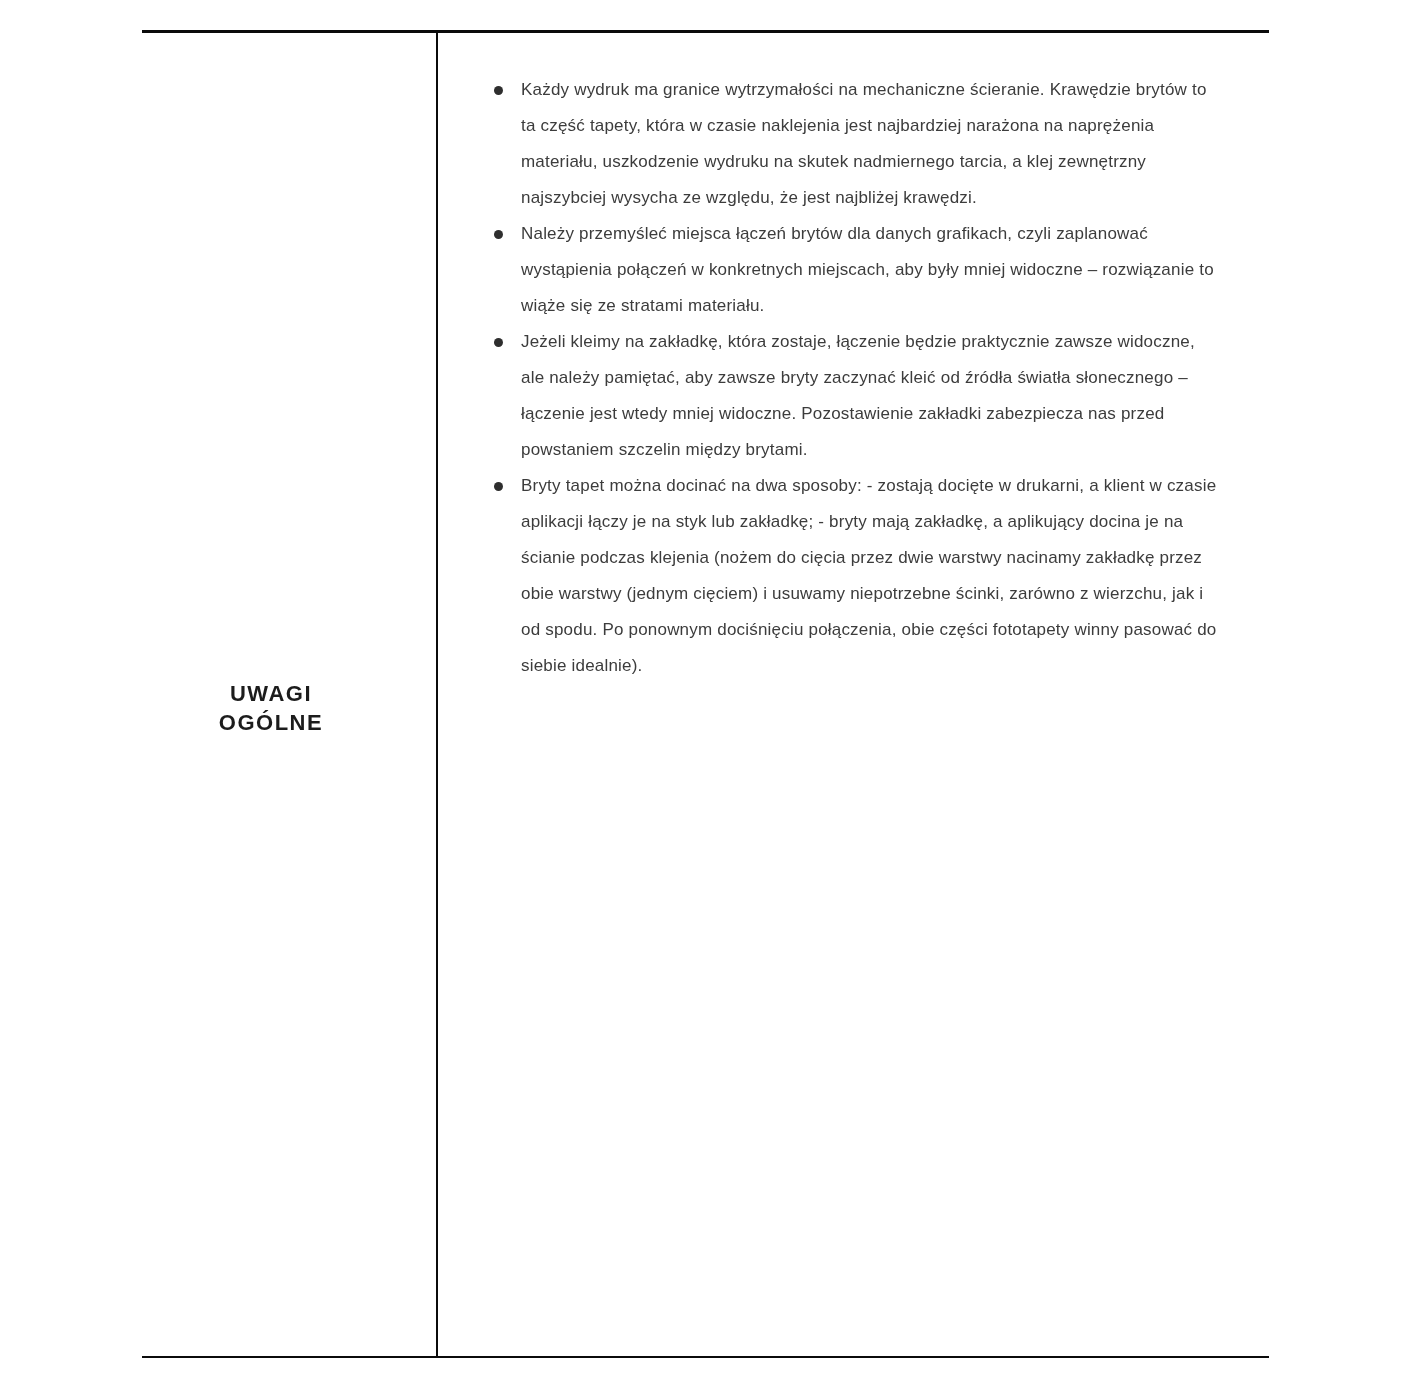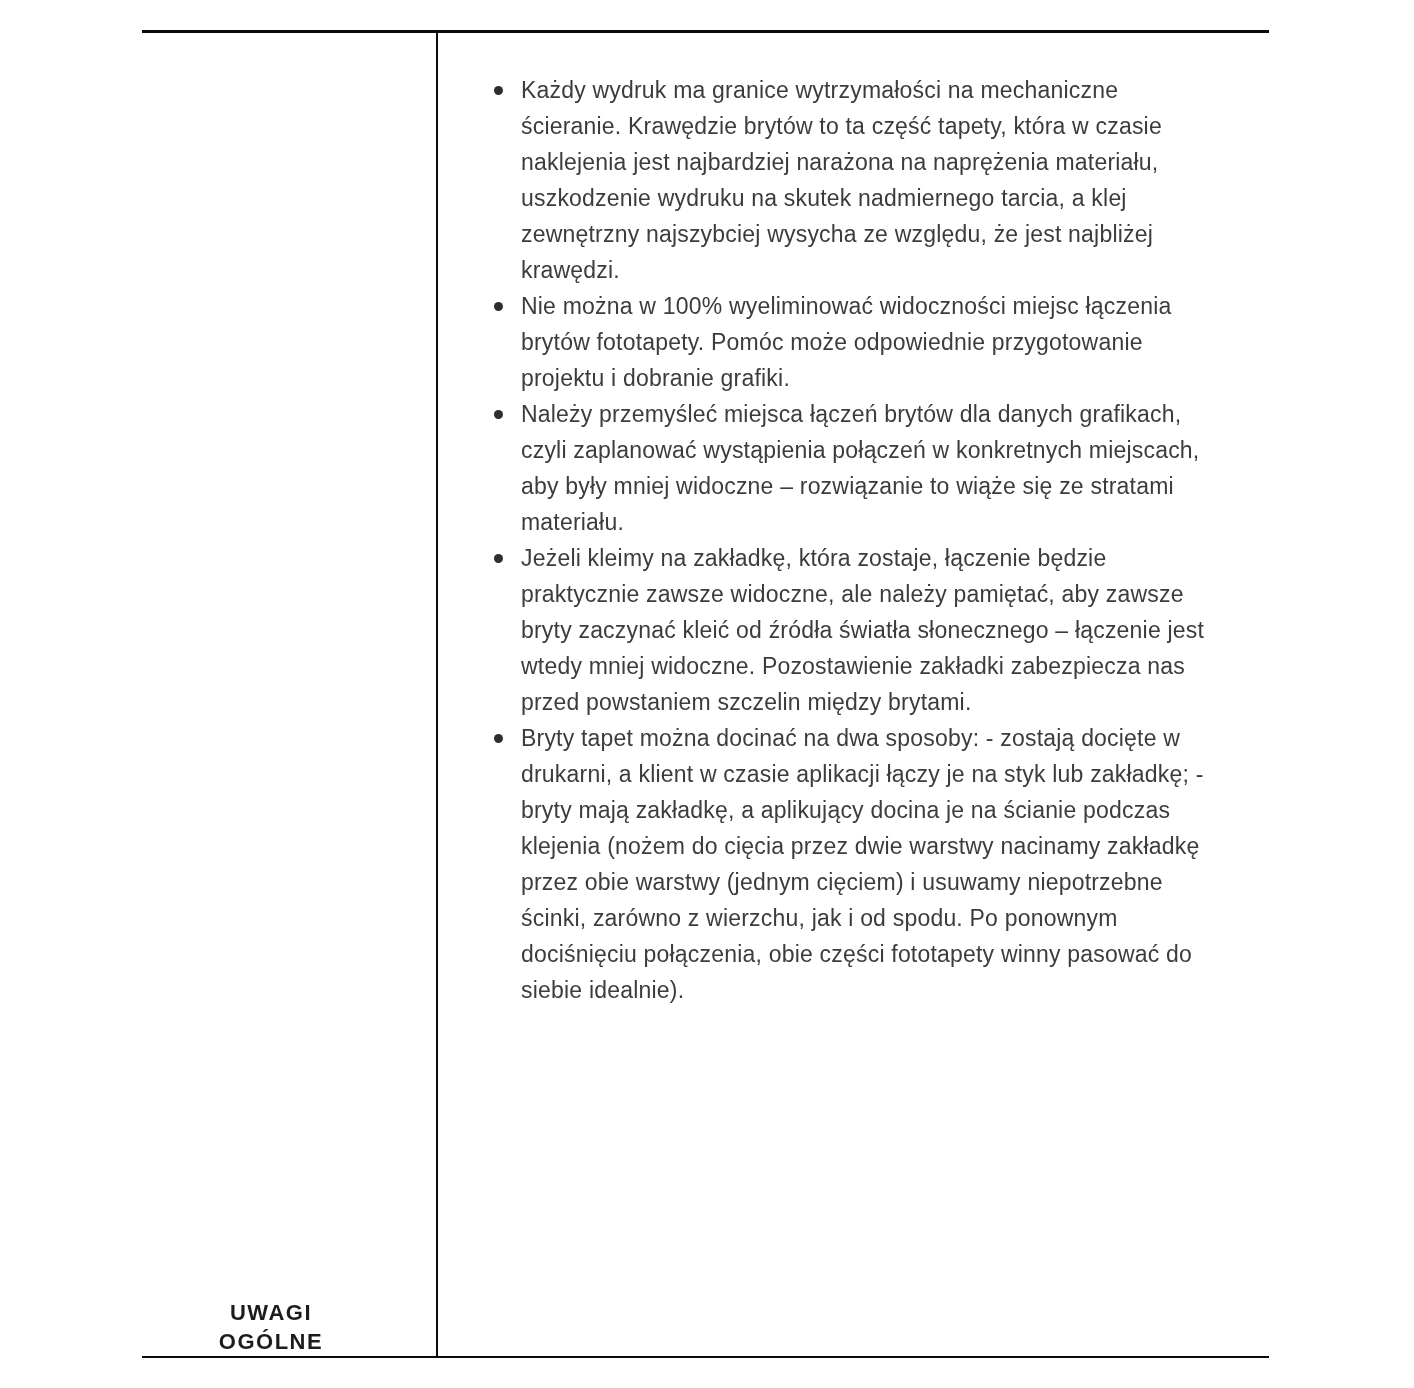--- a/index.html
+++ b/index.html
@@ -28,42 +28,42 @@
     height: 1328px;
     border-top: 3px solid var(--border);
     border-bottom: 2px solid var(--border);
     display: flex;
   }
   .cell-label {
     width: 296px;
     flex: 0 0 296px;
     border-right: 2px solid var(--border);
     display: flex;
-    align-items: flex-end;
+    align-items: center;
     justify-content: center;
   }
   .row-header-label {
     display: flex;
     flex-direction: column;
     text-align: center;
     font-weight: bold;
     font-size: 22px;
     line-height: 29px;
     letter-spacing: 1.5px;
     color: var(--label-text);
     margin: 26px 36px 0 0;
   }
   .cell-content {
     flex: 1 1 auto;
     padding: 39px 48px 0 55px;
   }
   .bullet-list {
     list-style: none;
     color: var(--body-text);
-    font-size: 23px;
+    font-size: 17px;
     line-height: 36px;
     letter-spacing: 0.2px;
     max-width: 730px;
   }
   .bullet-item {
     position: relative;
     padding-left: 28px;
   }
   .bullet-item::before {
     content: "";
@@ -83,20 +83,19 @@
   <div class="table-row">
     <div class="cell-label">
       <div class="row-header-label">
         <span>UWAGI</span>
         <span>OGÓLNE</span>
       </div>
     </div>
     <div class="cell-content">
       <ul class="bullet-list">
           <li class="bullet-item">Każdy wydruk ma granice wytrzymałości na mechaniczne ścieranie. Krawędzie brytów to ta część tapety, która w czasie naklejenia jest najbardziej narażona na naprężenia materiału, uszkodzenie wydruku na skutek nadmiernego tarcia, a klej zewnętrzny najszybciej wysycha ze względu, że jest najbliżej krawędzi.</li>
-          <li class="bullet-item">Nie można w 100% wyeliminować widoczności miejsc łączenia brytów fototapety. Pomóc może odpowiednie przygotowanie projektu i dobranie grafiki.</li>
           <li class="bullet-item">Należy przemyśleć miejsca łączeń brytów dla danych grafikach, czyli zaplanować wystąpienia połączeń w konkretnych miejscach, aby były mniej widoczne – rozwiązanie to wiąże się ze stratami materiału.</li>
           <li class="bullet-item">Jeżeli kleimy na zakładkę, która zostaje, łączenie będzie praktycznie zawsze widoczne, ale należy pamiętać, aby zawsze bryty zaczynać kleić od źródła światła słonecznego – łączenie jest wtedy mniej widoczne. Pozostawienie zakładki zabezpiecza nas przed powstaniem szczelin między brytami.</li>
           <li class="bullet-item">Bryty tapet można docinać na dwa sposoby: - zostają docięte w drukarni, a klient w czasie aplikacji łączy je na styk lub zakładkę; - bryty mają zakładkę, a aplikujący docina je na ścianie podczas klejenia (nożem do cięcia przez dwie warstwy nacinamy zakładkę przez obie warstwy (jednym cięciem) i usuwamy niepotrzebne ścinki, zarówno z wierzchu, jak i od spodu. Po ponownym dociśnięciu połączenia, obie części fototapety winny pasować do siebie idealnie).</li>
         </ul>
     </div>
   </div>
 </div>
 
 </body></html>

